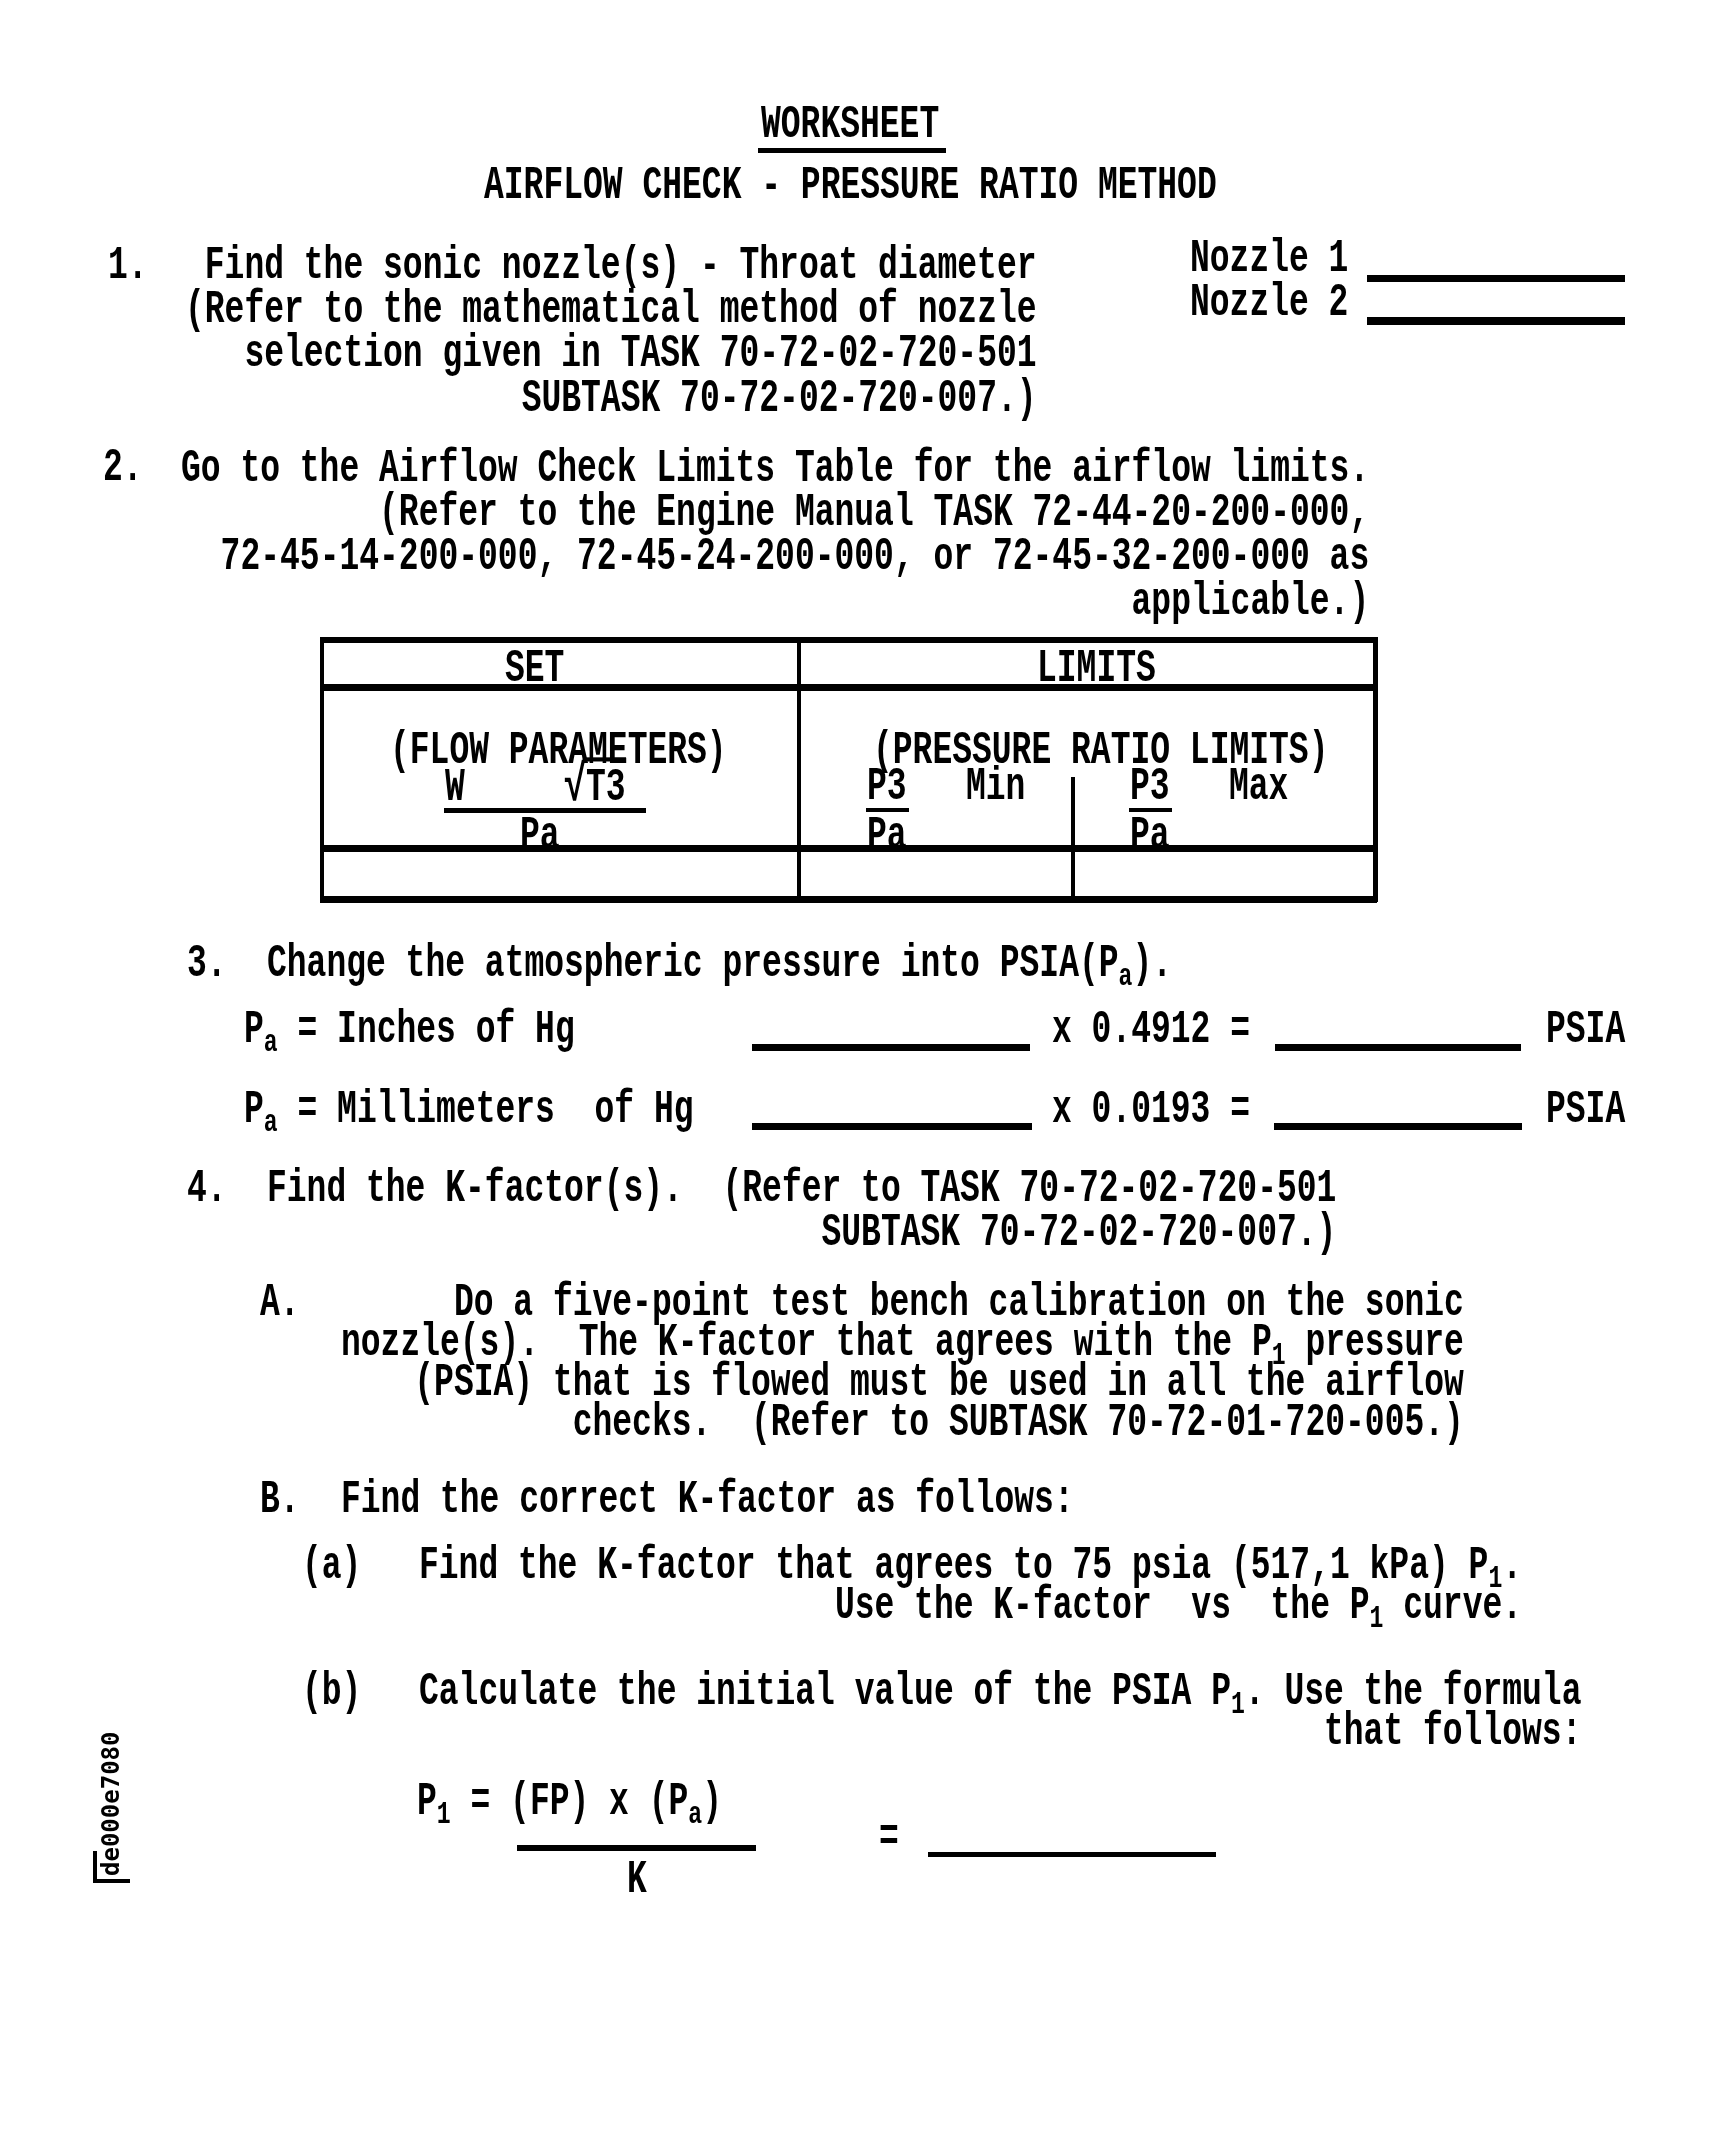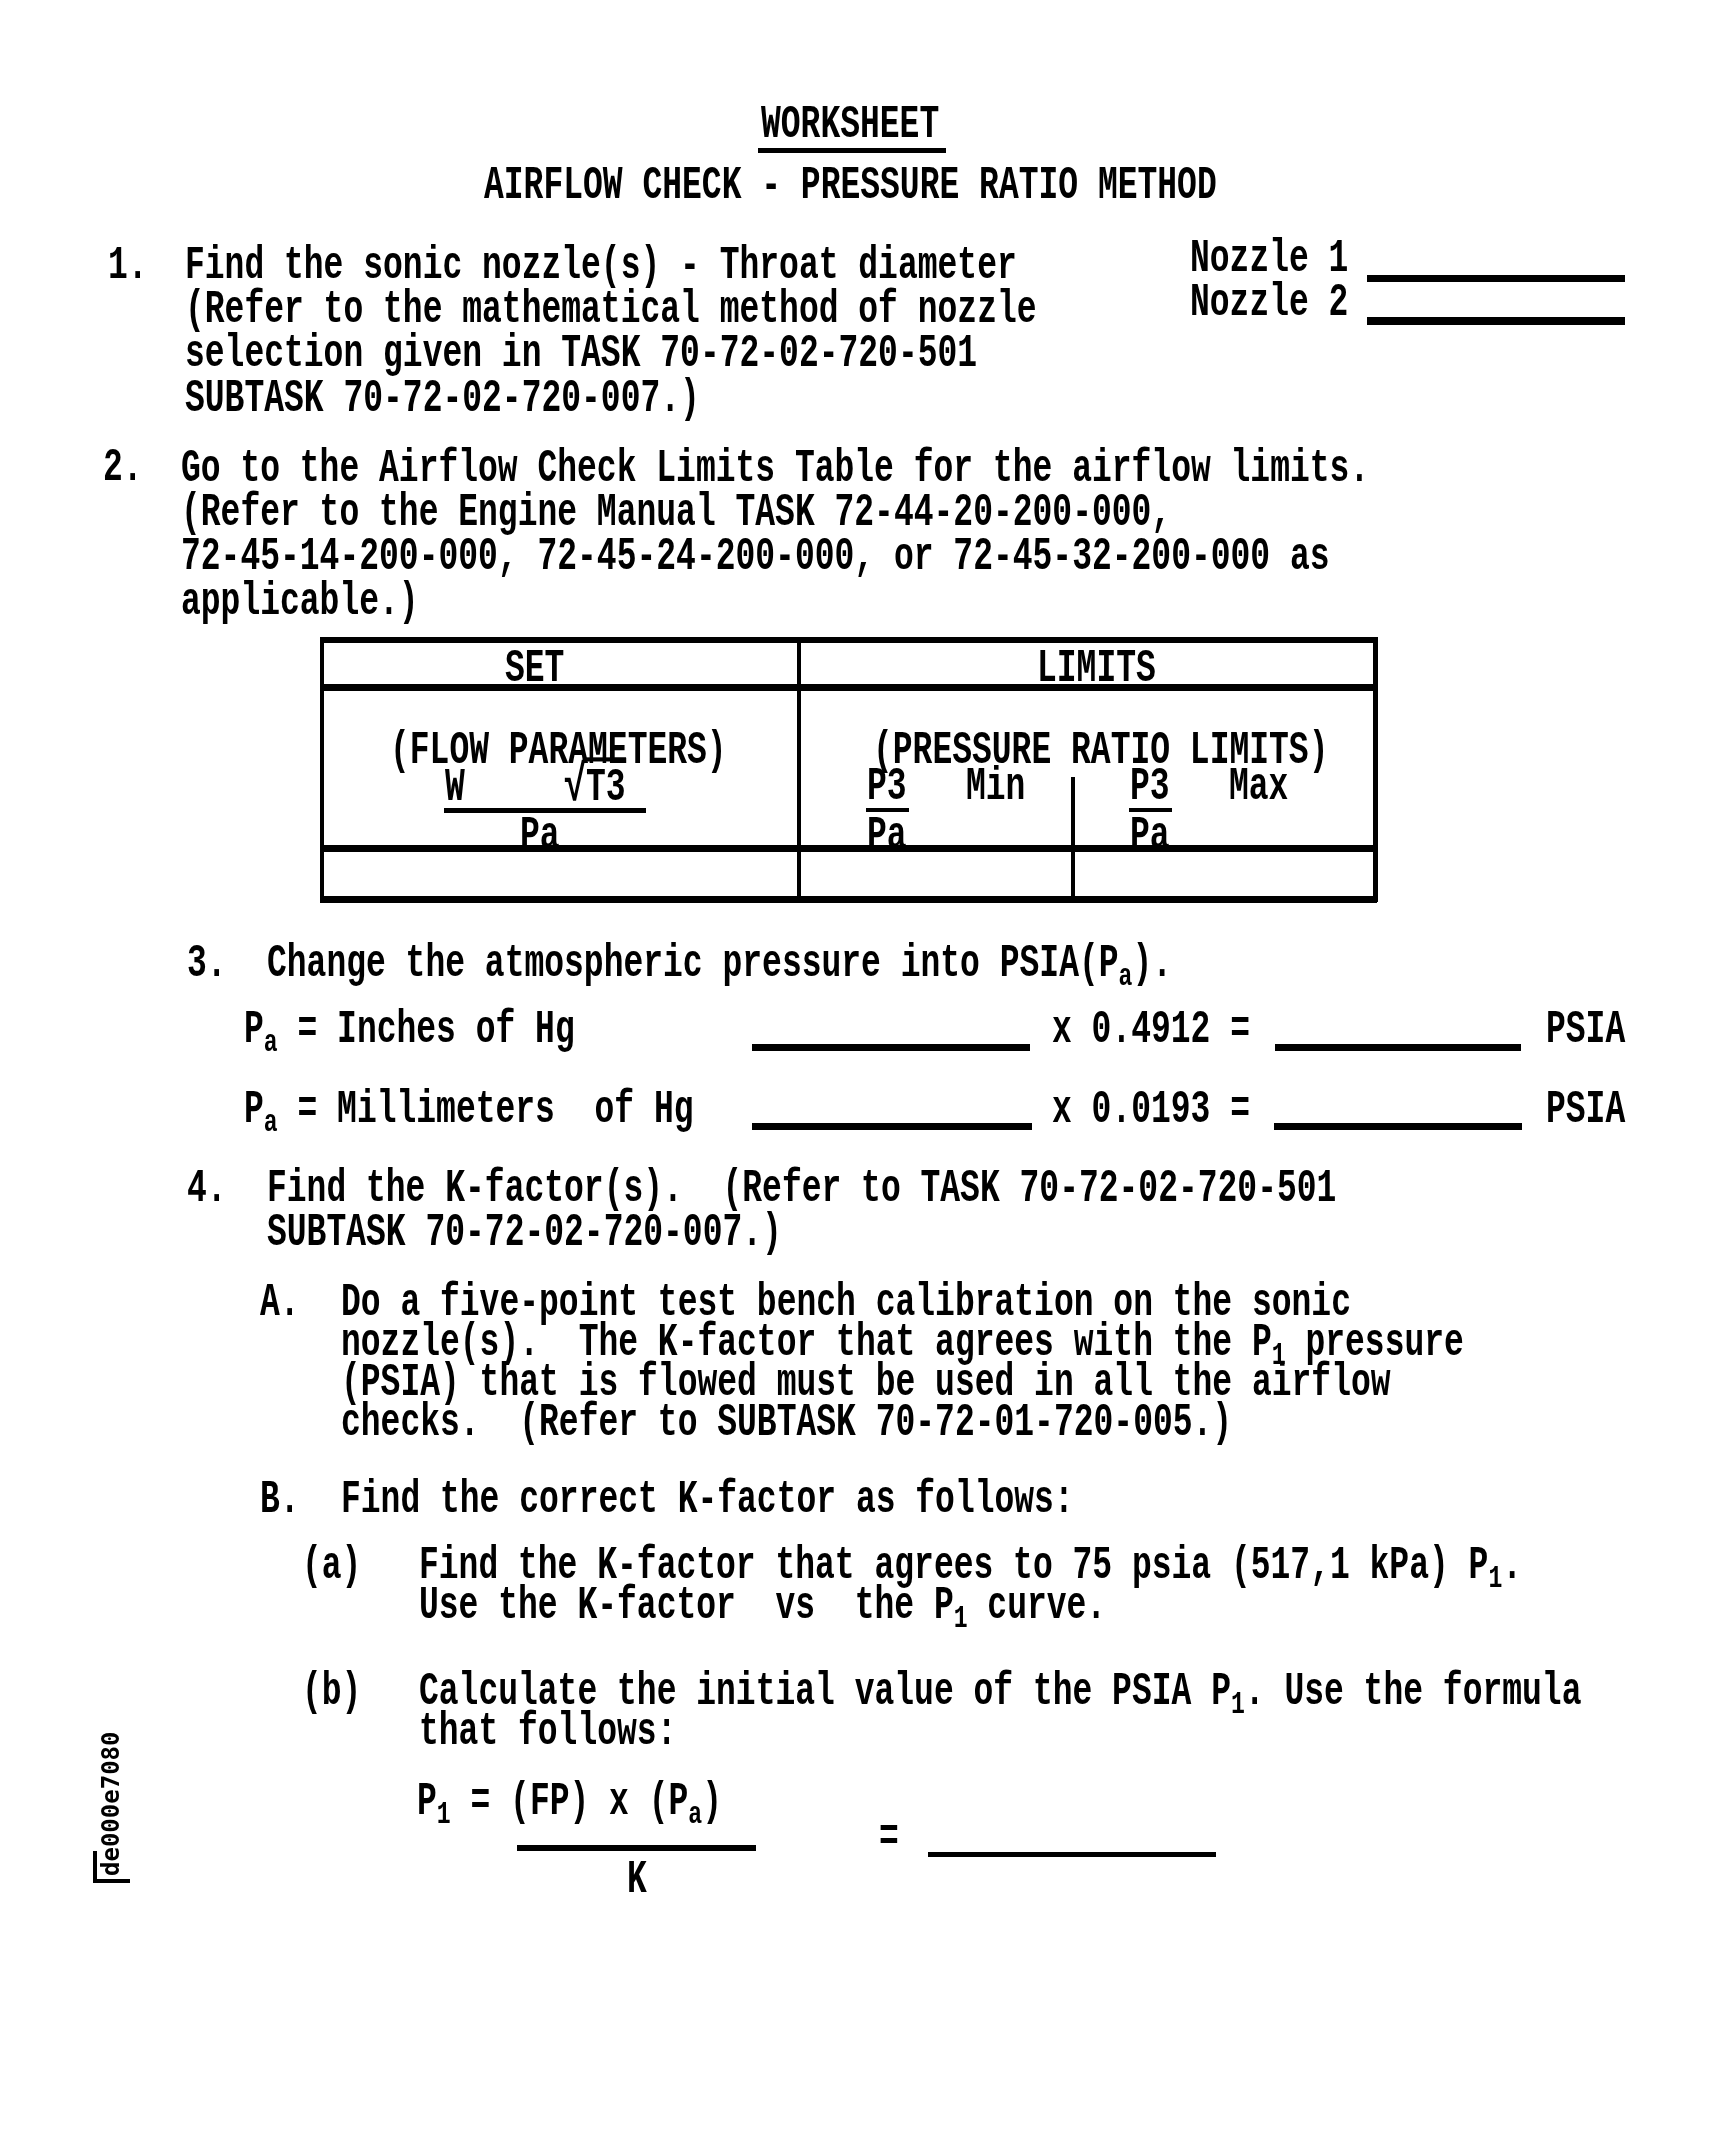--- a/index.html
+++ b/index.html
@@ -1,18 +1,18 @@
 <!DOCTYPE html>
 <html style="font-size:9.6px"><head>
 <meta charset="utf-8">
 <style>
   html,body{margin:0;padding:0;background:#888;}
   .page{
     position:relative;width:1724px;height:2151px;background:#ffffff;
-    overflow:hidden;color:#000;font-family:"Liberation Mono","DejaVu Sans Mono",monospace;
+    overflow:hidden;color:#000;font-family:"Liberation Mono","DejaVu Sans Mono",monospace;text-align:right;
   }
   
   .t{
     position:absolute;white-space:pre;
     font:700 33px/29px "Liberation Mono","DejaVu Sans Mono",monospace;
     transform:scaleY(1.38);transform-origin:0 0;
     letter-spacing:0;
   }
   .lh53{line-height:32px;}
   sub{font-size:0.7em;line-height:0;vertical-align:-0.30em;}

